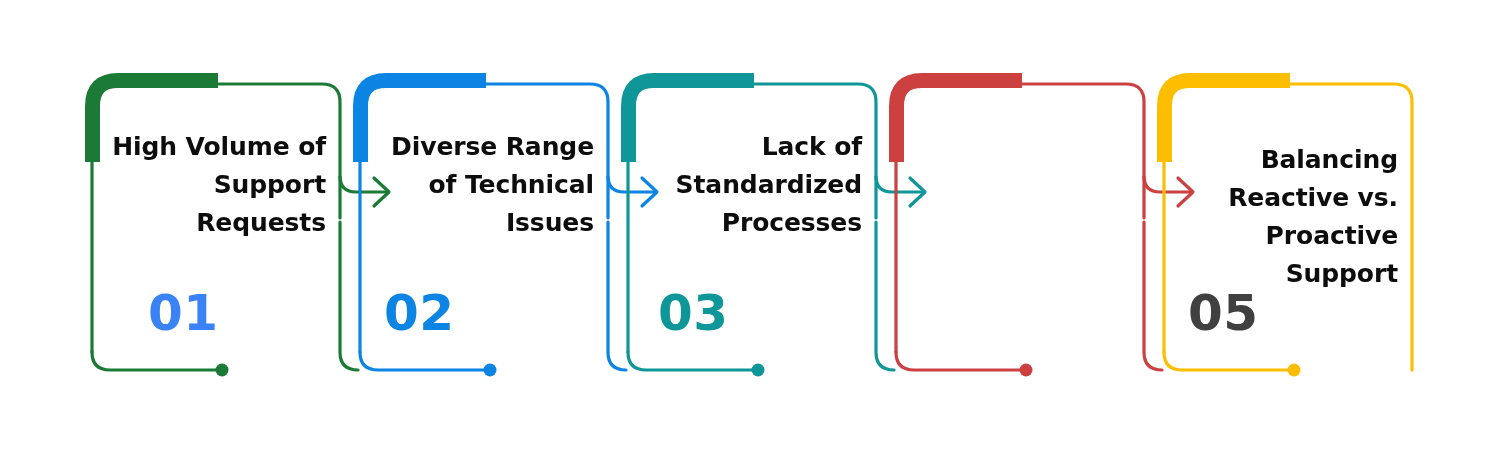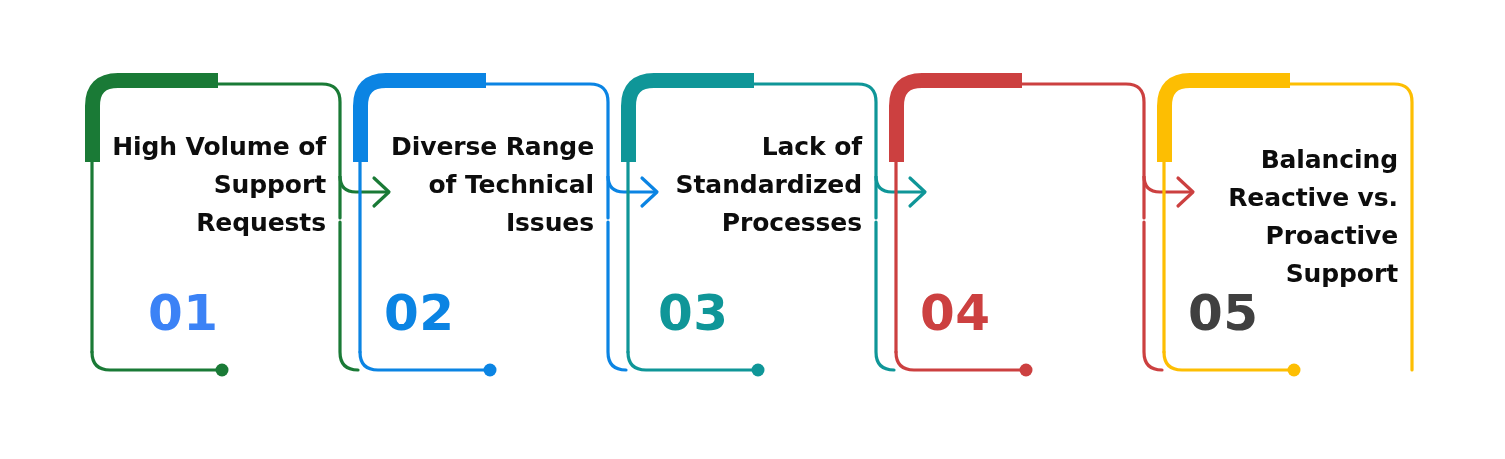--- a/index.html
+++ b/index.html
@@ -149,21 +149,20 @@
         L 10.5 106
         Q 10.5 80.5 36 80.5
         L 136 80.5" stroke="#cc4040" stroke-width="15" stroke-linecap="butt" fill="none"></path>
         <path d="M 258 178
           L 258 176
           Q 258 192 274 192
           L 306 192" stroke="#cc4040" stroke-width="3.2" stroke-linecap="round" fill="none"></path>
         <path d="M 292 178 L 307 192 L 292 206" stroke="#cc4040" stroke-width="3.2" stroke-linecap="round" stroke-linejoin="round" fill="none"></path>
         <path d="M 258 222 L 258 352 Q 258 370 276 370" stroke="#cc4040" stroke-width="3.2" stroke-linecap="round" fill="none"></path>
       </svg>
-      <div class="card-number" style="color: rgb(204, 64, 64);">04</div>
     </div>
     <div class="card" style="left: 1154px;">
       <svg class="card-svg" viewBox="0 0 290 459">
         <path d="M 10 352 L 10 102
         Q 10 84 28 84
         L 240 84
         Q 258 84 258 102
         L 258 370" stroke="#fdbe02" stroke-width="3.2" stroke-linecap="round" fill="none"></path>
         <path d="M 10 352 Q 10 370 28 370 L 140 370" stroke="#fdbe02" stroke-width="3.2" stroke-linecap="round" fill="none"></path>
         <circle cx="140" cy="370" r="6.5" fill="#fdbe02"></circle>

